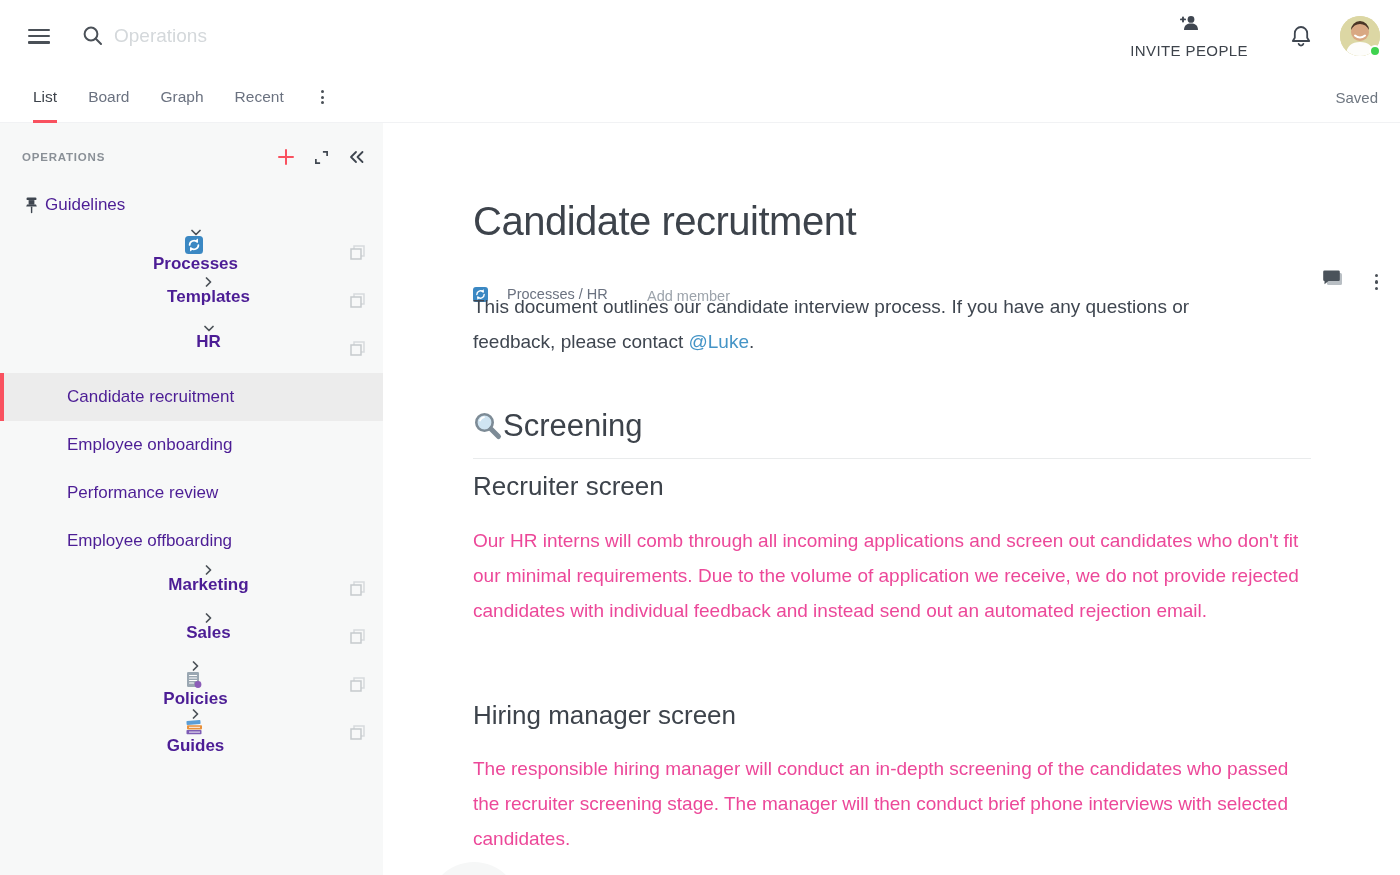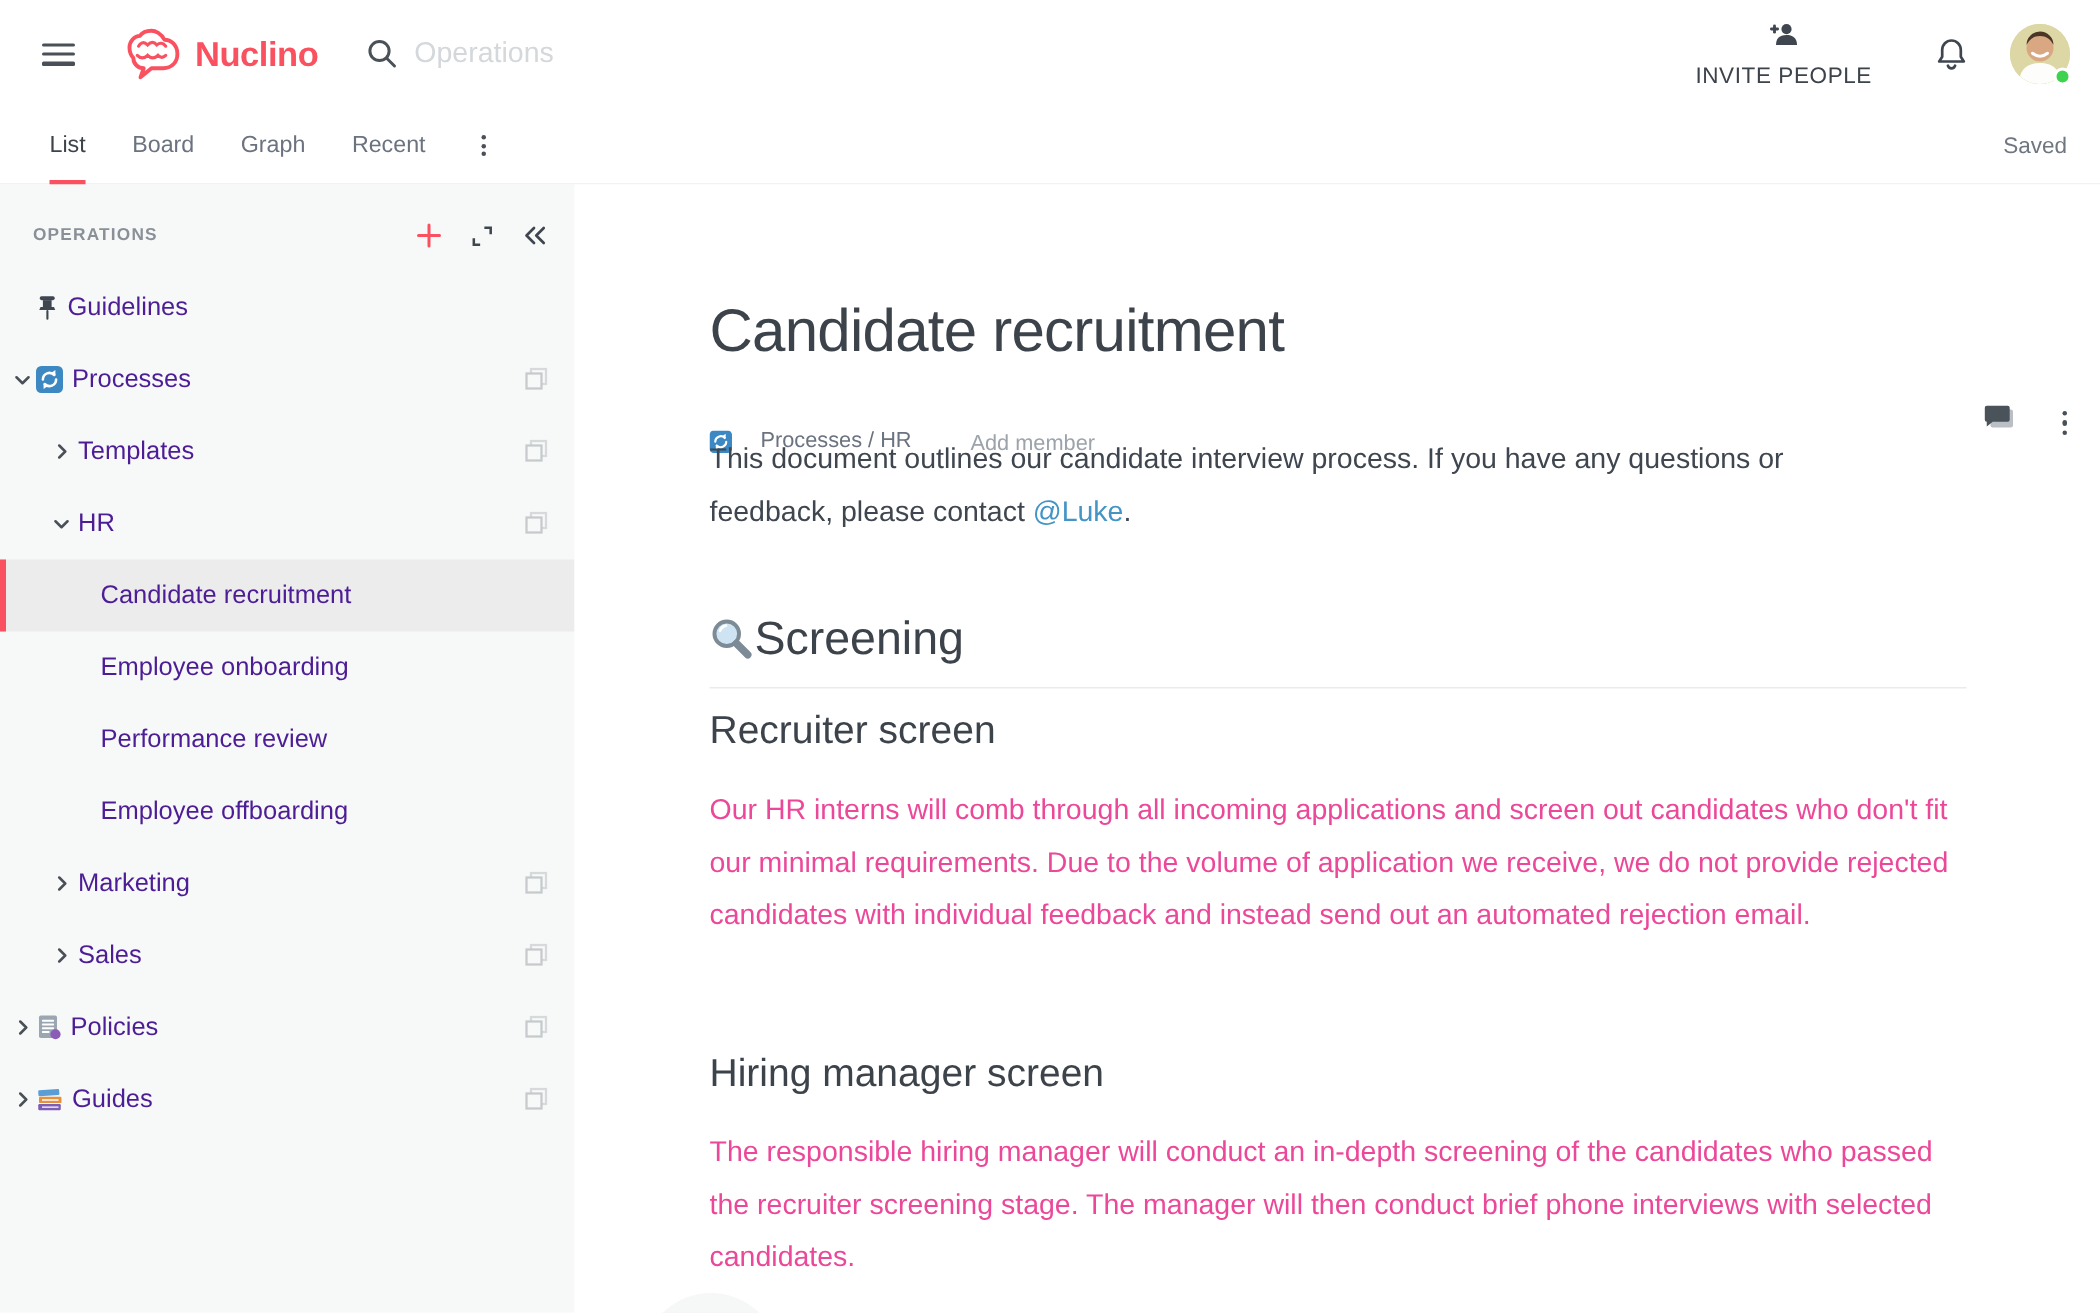--- a/index.html
+++ b/index.html
@@ -40,21 +40,21 @@
   .saved { margin-left:auto; margin-right:22px; font-size:15px; color:#6e7680; }
 
   
   .sidebar { position:absolute; left:0; top:123px; width:383px; bottom:0; background:#f7f8f8; }
   .sb-header { height:58px; display:flex; align-items:center; padding:10px 18px 0 22px; }
   .sb-title { font-size:11.5px; font-weight:700; color:#8a9097; letter-spacing:0.8px; }
   .sb-actions { margin-left:auto; display:flex; align-items:center; gap:19px; }
   .sb-actions > span { cursor:pointer; display:flex; }
   .sb-item { position:relative; height:48px; display:flex; align-items:center; font-size:17px;
     color:#4c1d95; cursor:pointer; }
-  .sb-item.bold { font-weight:400; }
+  .sb-item.bold { font-weight:700;flex-direction:column; }
   .sb-item.selected { background:#ececec; }
   .sb-item.selected::before { content:""; position:absolute; left:0; top:0; bottom:0; width:4px; background:#f9515f; }
   .sb-item .chev { display:flex; width:14px; justify-content:center; flex-shrink:0; }
   .pad-lv0 { padding-left:8px; }
   .pad-lv0-noc { padding-left:22px; }
   .pad-lv1 { padding-left:34px; }
   .pad-lv2 { padding-left:67px; }
   .sb-icon { display:flex; margin:0 6px 0 2px; flex-shrink:0; }
   .copy-ic { position:absolute; right:17px; top:50%; transform:translateY(-50%); display:flex; cursor:pointer; }
 
@@ -87,30 +87,20 @@
 </head>
 <body>
 
 <div class="topbar">
   <div class="hamburger">
       <span></span>
       <span></span>
       <span></span>
     </div>
 
-  <div class="logo">
-    <span>
-      <svg width="42" height="38" viewBox="0 0 48 44" fill="none">
-        <path d="M15 8 C11 8 7 12 7 17 C7 20 8 23 10 25 C10 30 14 33 18 33 L15.5 40 L24 33 L33 33 C40 33 44 28 44 22 C44 15 39 11 34 11 C31.5 6 27 4 24 4 C20 4 17 5 15 8 Z" stroke="#f9515f" stroke-width="3" stroke-linejoin="round"></path>
-        <path d="M14 16 q3 -5 7 -1 q4 -4 7 0 q4 -3 7 1" stroke="#f9515f" stroke-width="2.4" stroke-linecap="round" fill="none"></path>
-        <path d="M13 23 q4 4 8 0 q4 4 8 0 q3 3 6 0" stroke="#f9515f" stroke-width="2.4" stroke-linecap="round" fill="none"></path>
-      </svg>
-    </span>
-    <span class="logo-text">Nuclino</span>
-  </div>
 
   <div class="search">
     <span>
       <svg width="22" height="22" viewBox="0 0 22 22" fill="none">
         <circle cx="9" cy="9" r="6.4" stroke="#4b5158" stroke-width="2"></circle>
         <path d="M13.8 13.8 L19 19" stroke="#4b5158" stroke-width="2" stroke-linecap="round"></path>
       </svg>
     </span>
     <input type="text" value="" placeholder="Operations" style="">
   </div>

